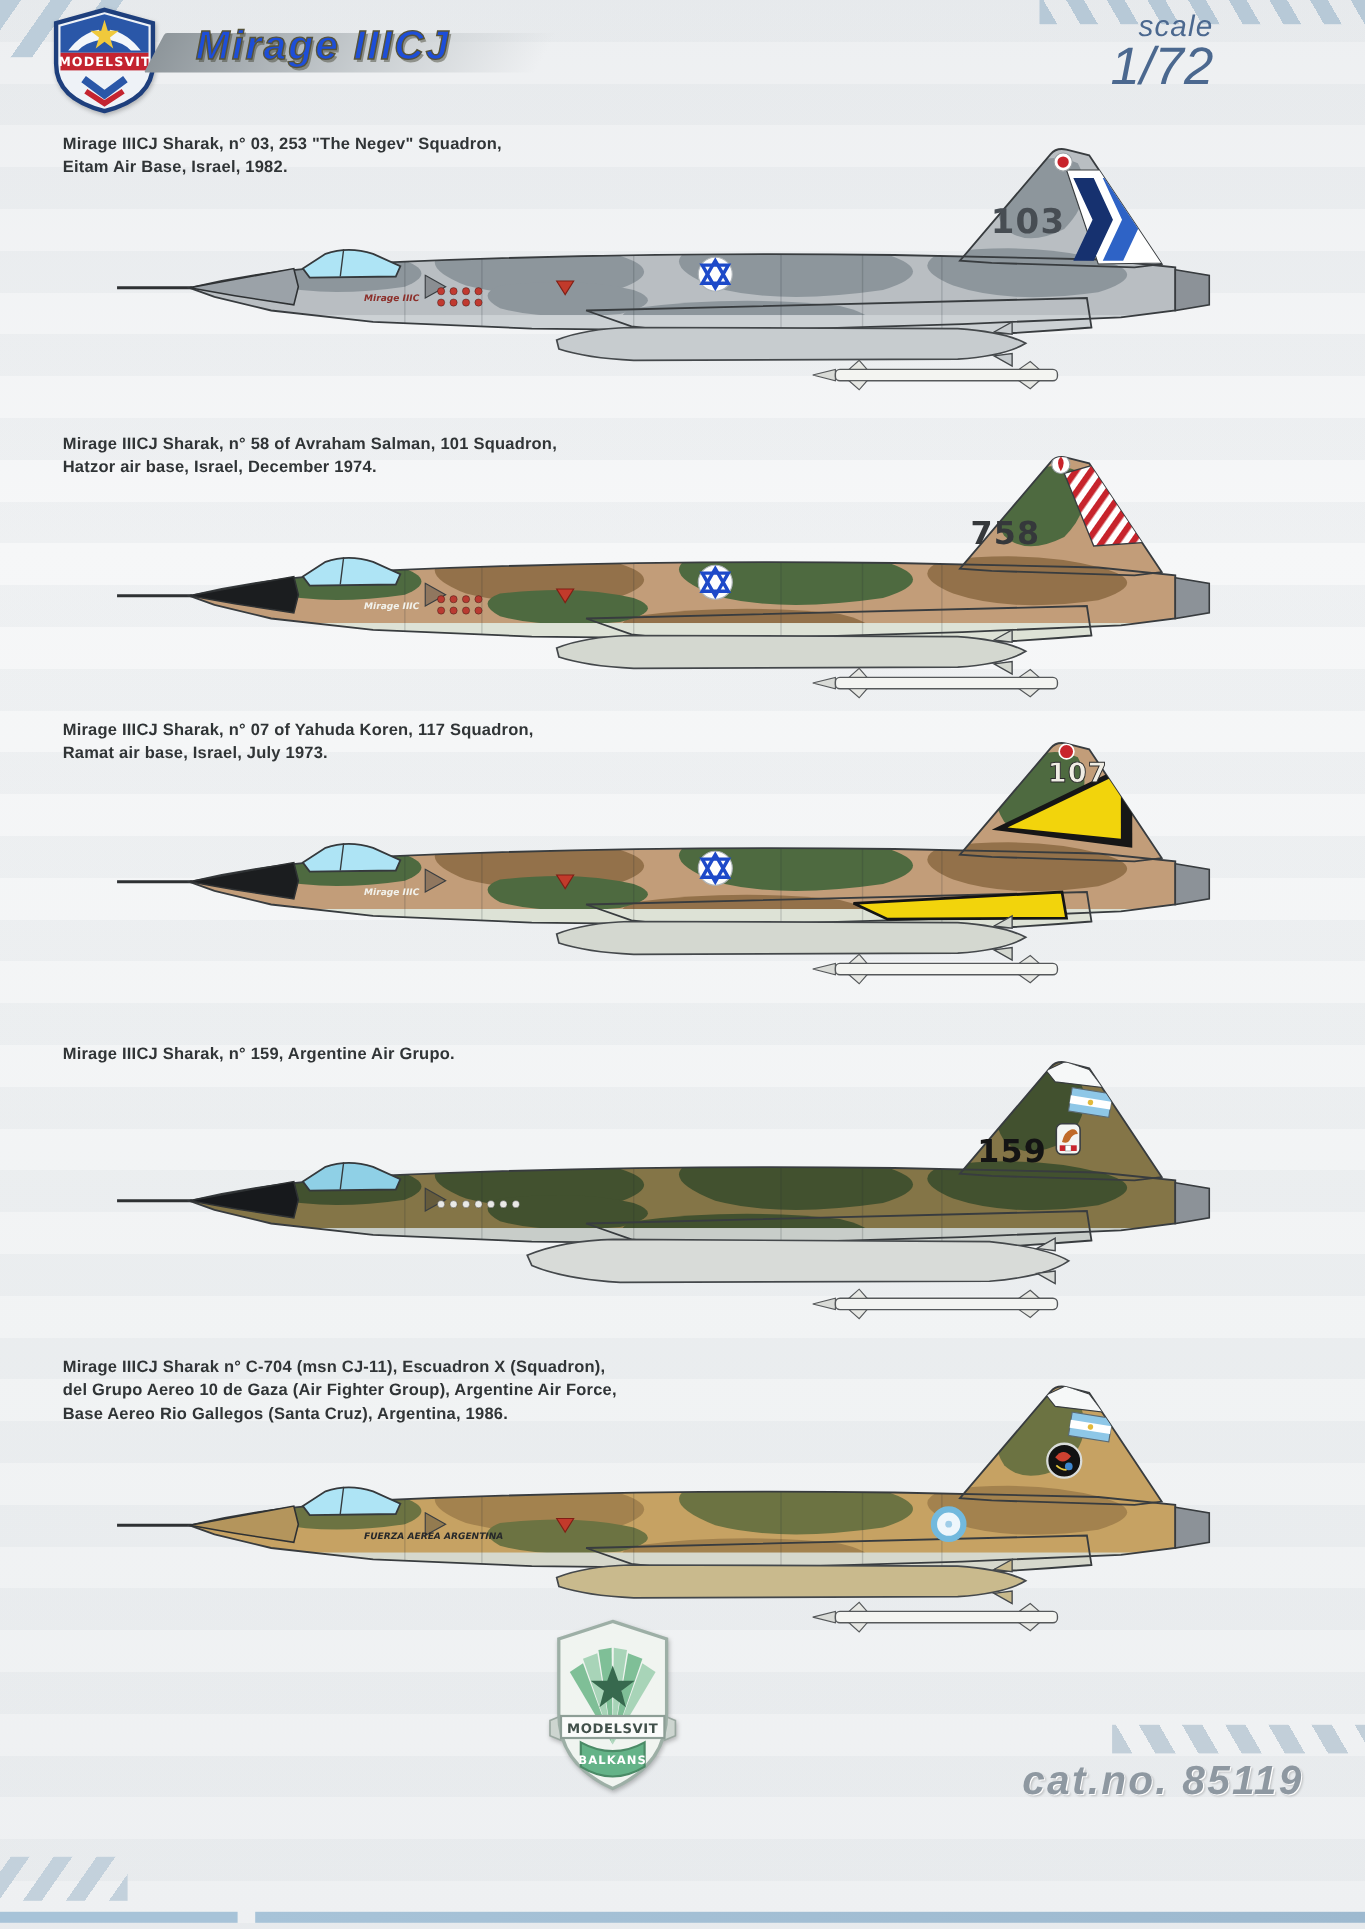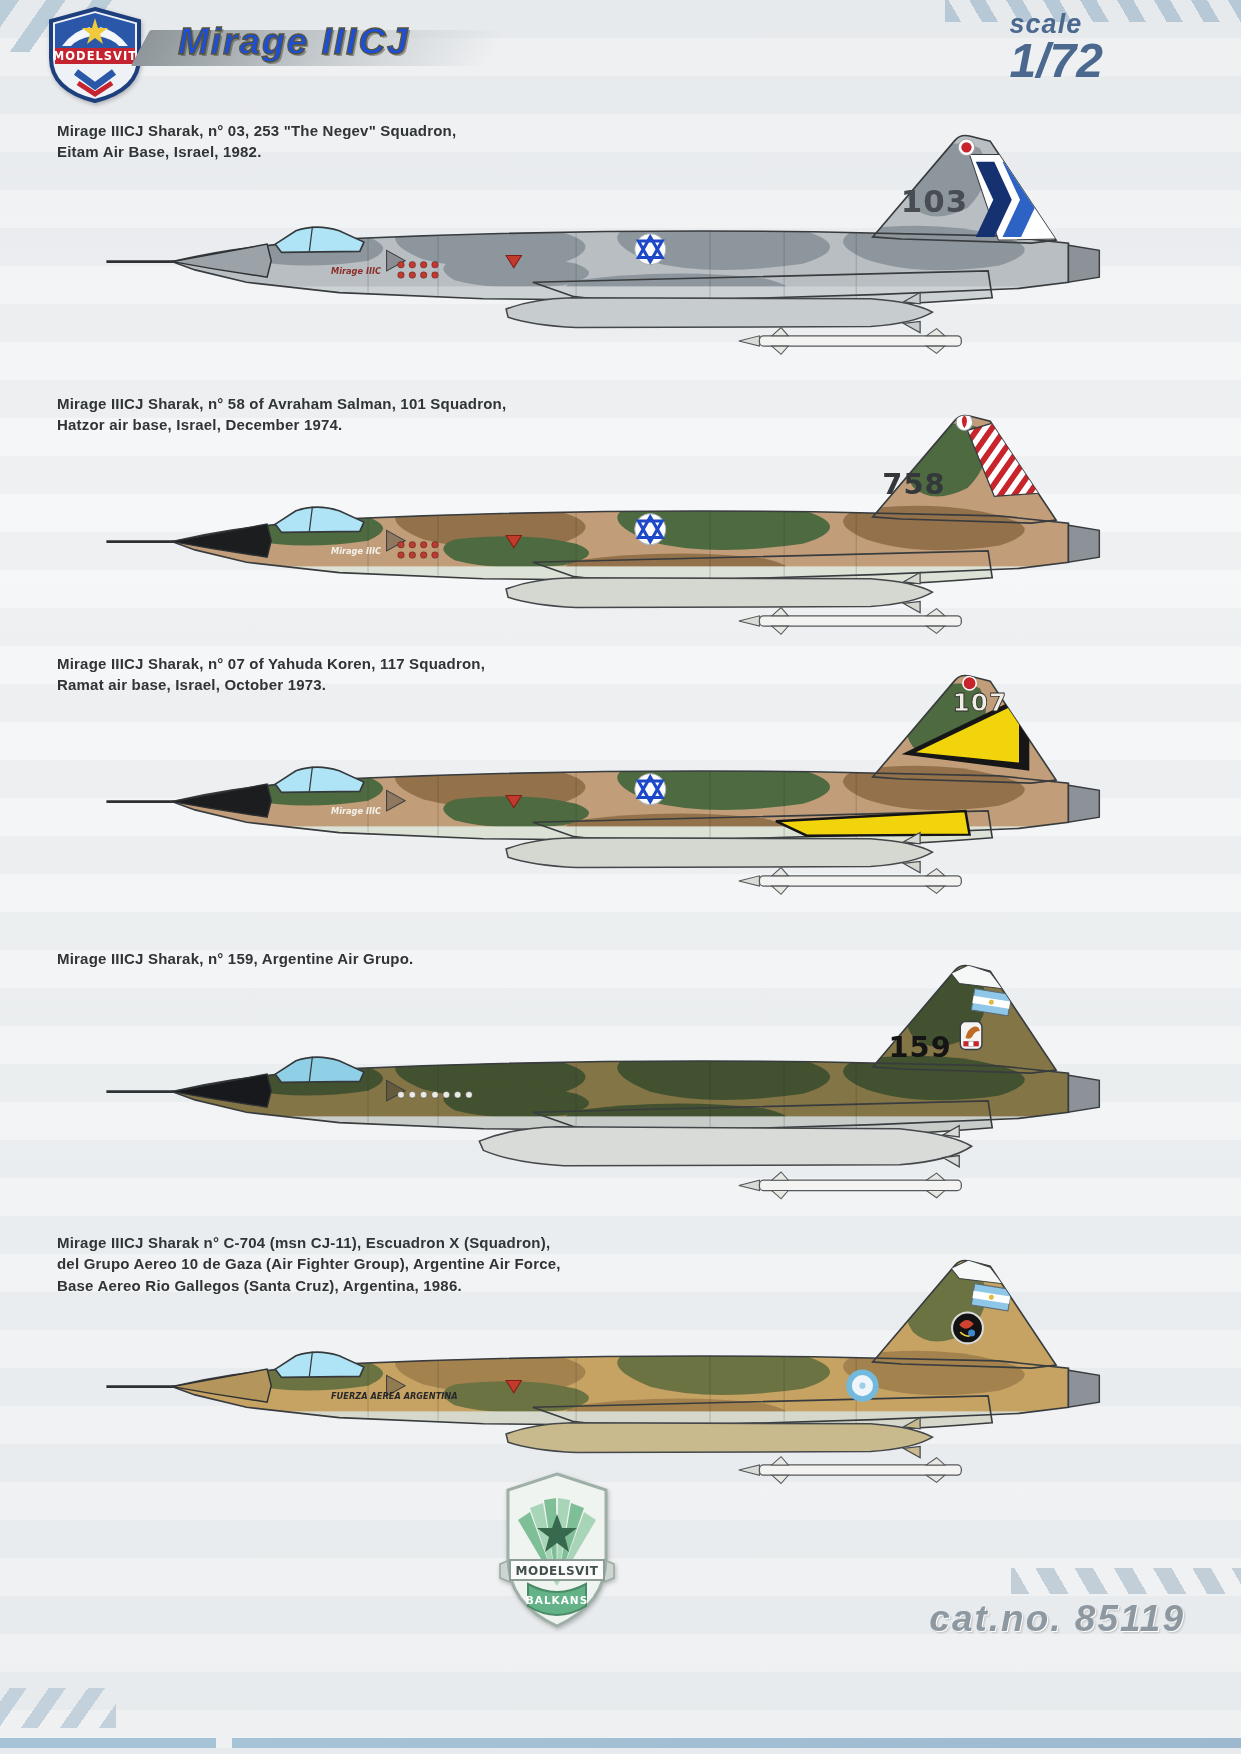--- a/index.html
+++ b/index.html
@@ -26,22 +26,22 @@
   .bar-br{position:absolute;left:232px;right:0;bottom:6px;height:10px;
     background:linear-gradient(90deg,#a7c3d8,#9db9cf);}
   
   .logo{position:absolute;left:44px;top:6px;width:102px;height:98px;filter:drop-shadow(1px 2px 2px rgba(0,0,0,0.25));}
   .titlebar{position:absolute;left:150px;top:30px;width:356px;height:36px;
     background:linear-gradient(90deg,#8e969b,#c9ced1 55%,rgba(201,206,209,0));
     transform:skewX(-28deg);transform-origin:left top;border-radius:2px;}
   .title{position:absolute;left:178px;top:20px;margin:0;font-size:37px;line-height:44px;
     font-style:italic;font-weight:bold;color:#1d4ed8;letter-spacing:2px;
     -webkit-text-stroke:1.3px #56533a;text-shadow:2px 2px 0 rgba(62,62,45,0.45);}
-  .scale{position:absolute;right:138px;top:12px;color:#4b688f;
-    font-style:italic;font-weight:bold;line-height:0.95;}
+  .scale{position:absolute;right:138px;top:12px;text-align:right;color:#4b688f;
+    font-style:italic;font-weight:normal;line-height:0.95;}
   .scale-word{font-size:27px;letter-spacing:1px;}
   .scale-num{font-size:48px;}
   
   .caption{position:absolute;left:57px;max-width:640px;font-size:15px;font-weight:bold;
     color:#303436;line-height:1.42;white-space:pre-line;letter-spacing:0.2px;margin:0;}
   .plane{position:absolute;left:92px;width:1030px;height:268px;}
   .plane svg{width:100%;height:100%;display:block;}
   svg text{font-family:"DejaVu Sans","Liberation Sans",sans-serif;}
   
   .badge{position:absolute;left:498px;top:1468px;width:118px;height:178px;filter:drop-shadow(1px 2px 2px rgba(0,0,0,0.25));}
@@ -246,21 +246,21 @@
             <circle cx="322" cy="165" r="3.2" fill="#b93b31" stroke="rgba(0,0,0,0.35)" stroke-width="0.8"></circle>
             <circle cx="333" cy="165" r="3.2" fill="#b93b31" stroke="rgba(0,0,0,0.35)" stroke-width="0.8"></circle>
           </g>
           <text x="232" y="164" font-size="8" font-style="italic" font-weight="bold" fill="#f2f2ec">Mirage IIIC</text>
           <text x="798" y="106" font-size="28" font-weight="bold" text-anchor="middle" fill="#35383b" letter-spacing="1">758</text>
         </svg>
       </div>
   </section>
   <section>
     <p class="caption" style="top:653px">Mirage IIICJ Sharak, n° 07 of Yahuda Koren, 117 Squadron,
-Ramat air base, Israel, October 1973.</p>
+Ramat air base, Israel, July 1973.</p>
     <div class="plane" style="top:645px">
         <svg viewBox="0 0 1000 260">
           <defs>
             <clipPath id="body2">
               <path d="M78,152 C120,142 152,138 192,134 L242,130 C400,123 560,121 700,123 L880,127 L948,134 L948,172 L900,178 L760,184 L560,190 L380,188 L240,182 L150,172 L100,160 Z"></path>
               <path d="M758,128 L838,34 Q843,28 852,30 L872,35 L936,131 L912,134 L786,130 Z"></path>
               <path d="M428,172 L870,161 L874,187 Q700,201 558,196 L468,186 Z"></path>
             </clipPath>
             <clipPath id="fin2">
               <path d="M758,128 L838,34 Q843,28 852,30 L872,35 L936,131 L912,134 L786,130 Z"></path>

